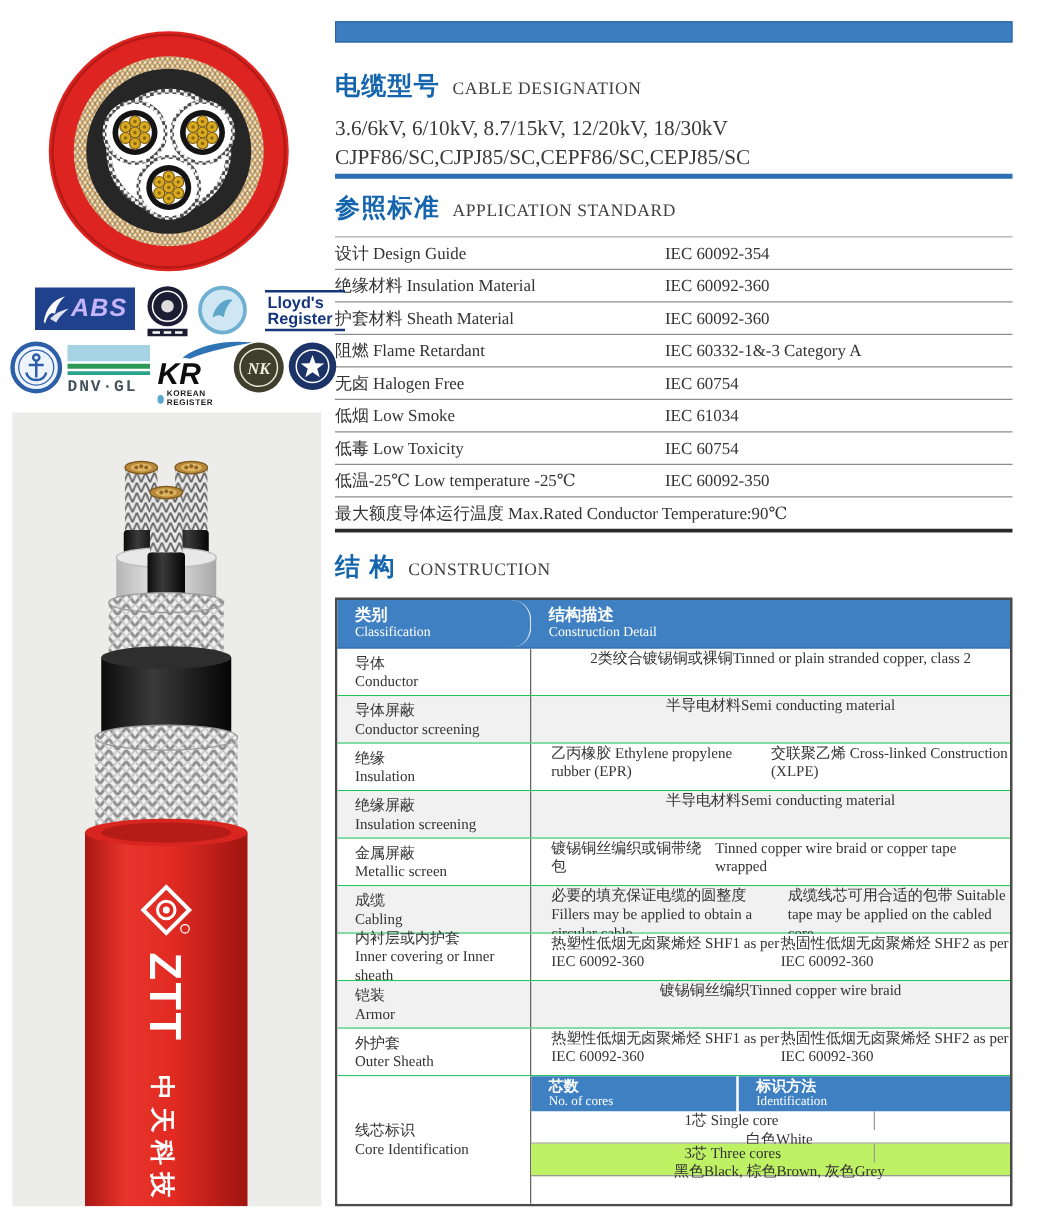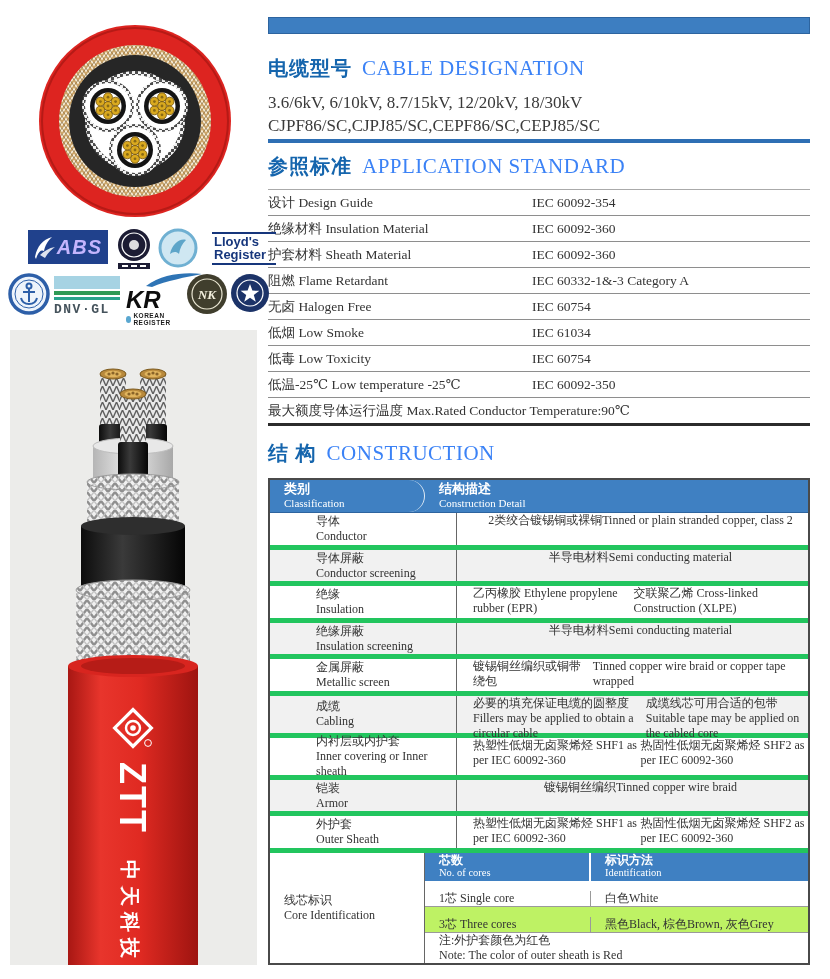--- a/index.html
+++ b/index.html
@@ -5,57 +5,57 @@
   html,body{margin:0;padding:0;background:#fff;}
   .page{position:relative;width:830px;height:979px;background:#ffffff;overflow:hidden;
         font-family:"Liberation Serif","DejaVu Serif",serif;color:#333;}
 
   
   .topbar{position:absolute;left:268px;top:17px;width:540px;height:15px;
           background:#3d7ec1;border:1px solid #2d649f;}
   .h-row{position:absolute;left:268px;display:flex;align-items:baseline;gap:10px;white-space:nowrap;}
   .h-zh{font-family:"Liberation Sans","DejaVu Sans",sans-serif;font-weight:bold;
         font-size:20px;color:#1565ad;letter-spacing:1px;}
-  .h-en{font-size:21px;color:#3b82f6;letter-spacing:0.5px;}
+  .h-en{font-size:14px;color:#404040;letter-spacing:0.5px;}
   .desig-lines{position:absolute;left:268px;top:91px;font-size:17px;color:#3a3a3a;line-height:23px;}
   .blue-rule{position:absolute;left:268px;top:139px;width:542px;height:4px;background:#2e6fb4;}
 
   .std-table{position:absolute;left:268px;top:189px;width:542px;border-top:1px solid #aaa;}
   .std-row{position:relative;height:25px;border-bottom:1px solid #8e8e8e;
            font-size:13.5px;color:#333;display:flex;align-items:center;}
   .std-val{position:absolute;left:264px;}
   .std-footer{height:25px;display:flex;align-items:center;font-size:13.5px;color:#333;
               border-bottom:3px solid #2b2b2b;}
 
   .con-table{position:absolute;left:268px;top:478px;width:542px;height:487px;
              border:2px solid #4a4a4a;box-sizing:border-box;display:flex;flex-direction:column;
              font-size:12px;line-height:15px;}
   .con-head{height:38px;background:#3f80c2;color:#fff;display:flex;border-bottom:1px solid #2d649f;}
   .con-head .c1{width:155px;border-right:1px solid #dfe9f4;}
   .con-head .c2{flex:1;}
   .con-head .cell{display:flex;flex-direction:column;justify-content:center;padding-left:14px;box-sizing:border-box;border-radius:16px;}
   .con-head .zh{font-family:"Liberation Sans","DejaVu Sans",sans-serif;font-weight:bold;font-size:13px;}
   .con-head .en{font-size:11px;}
-  .con-row{height:37px;display:flex;border-bottom:5px solid #22c55e;background:#fff;padding-left:32px;}
+  .con-row{height:37px;display:flex;border-bottom:1px solid #22c55e;background:#fff;}
   .con-row.alt{background:#f1f1f1;}
   .con-row .c1{width:155px;border-right:1px solid #666;display:flex;flex-direction:column;
                justify-content:center;padding-left:14px;box-sizing:border-box;}
   .con-row .c2{flex:1;display:flex;flex-direction:row;justify-content:center;
                padding-left:16px;box-sizing:border-box;}
   .coreid{flex:1;display:flex;border-bottom:0;background:#fff;}
   .coreid .c1{width:155px;border-right:1px solid #666;display:flex;flex-direction:column;
               justify-content:center;padding-left:14px;box-sizing:border-box;}
   .coreid .nest{flex:1;display:flex;flex-direction:column;}
   .nest-head{height:28px;display:flex;background:#3f80c2;color:#fff;}
   .nest-head .n1{width:166px;border-right:2px solid #fff;}
   .nest-head .n2{flex:1;}
   .nest-head .cell{display:flex;flex-direction:column;justify-content:center;padding-left:14px;box-sizing:border-box;}
   .nest-head .zh{font-family:"Liberation Sans","DejaVu Sans",sans-serif;font-weight:bold;font-size:12px;line-height:13px;}
   .nest-head .en{font-size:10.5px;line-height:12px;}
-  .nest-row{height:25px;display:flex;align-items:flex-end;border-bottom:1px solid #9a9a9a;}
+  .nest-row{height:25px;display:flex;align-items:center;border-bottom:1px solid #9a9a9a;flex-direction:column;}
   .nest-row.alt{background:#bef264;}
   .nest-row .n1{width:166px;border-right:1px solid #9a9a9a;display:flex;align-items:center;padding-left:14px;box-sizing:border-box;}
   .nest-row .n2{flex:1;display:flex;align-items:center;padding-left:14px;box-sizing:border-box;}
   .nest-note{flex:1;display:flex;flex-direction:column;justify-content:center;padding-left:14px;box-sizing:border-box;}
 
   
   .xsec{position:absolute;left:30px;top:20px;}
   .logos{position:absolute;left:8px;top:226px;width:252px;height:96px;}
   .logo{position:absolute;}
   .abs-box{left:20px;top:4px;width:80px;height:34px;background:#20418c;display:flex;
@@ -261,24 +261,20 @@
             <span class="en">Identification</span>
           </div>
         </div>
         <div class="nest-row">
           <div class="n1">1芯 Single core</div>
           <div class="n2">白色White</div>
         </div>
         <div class="nest-row alt">
           <div class="n1">3芯 Three cores</div>
           <div class="n2">黑色Black, 棕色Brown, 灰色Grey</div>
-        </div>
-        <div class="nest-note">
-          <span>注:外护套颜色为红色</span>
-          <span>Note: The color of outer sheath is Red</span>
         </div>
       </div>
     </div>
   </div>
 
   <svg class="xsec" width="210" height="202" viewBox="0 0 210 202">
     <defs>
       <pattern id="braidTan" width="8" height="6" patternUnits="userSpaceOnUse">
         <rect width="8" height="6" fill="#f7ecd6"></rect>
         <path d="M0,6 L4,0 L8,6" stroke="#c9a163" stroke-width="1.6" fill="none"></path>

